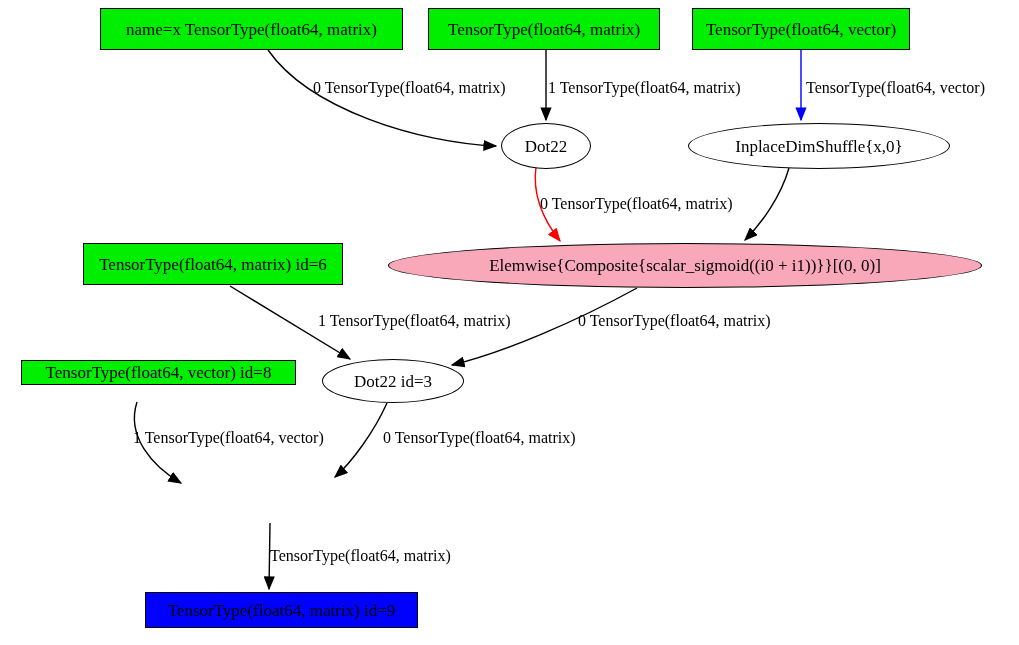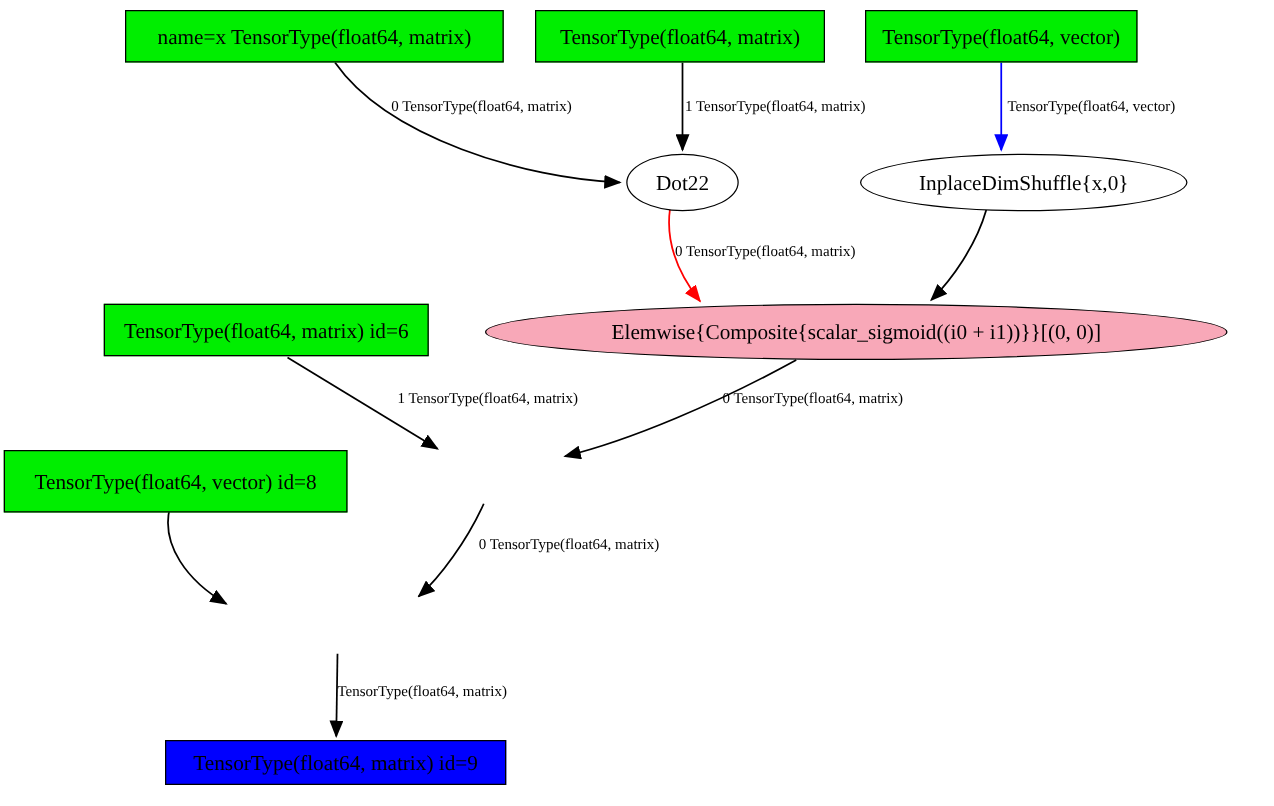--- a/index.html
+++ b/index.html
@@ -32,21 +32,21 @@
     white-space: nowrap;
     border: 1px solid var(--node-border, #000);
   }
   .box.green { background: var(--input-fill, #0f0); }
   .box.blue  { background: var(--output-fill, #00f); }
   .ellipse   { border-radius: 50%; background: var(--op-fill, #fff); }
   .ellipse.pink { background: var(--inplace-op-fill, #f8aabb); }
 
   .elabel {
     position: absolute;
-    font-size: 12px;
+    font-size: 16px;
     line-height: 1.1;
     white-space: nowrap;
   }
 </style>
 </head>
 <body>
 
 <div class="canvas">
 
   <svg class="edges" viewBox="0 0 1019 645">
@@ -71,30 +71,32 @@
     <path class="e ek" d="M 230,286 L 350,359" marker-end="url(#m-black)"></path>
     <path class="e ek" d="M 137,402 C 126,436 152,466 181,483" marker-end="url(#m-black)"></path>
     <path class="e ek" d="M 387,403 C 374,432 352,462 335,477" marker-end="url(#m-black)"></path>
     <path class="e ek" d="M 270,523 L 269,589" marker-end="url(#m-black)"></path>
   </svg>
 
   <div class="node box green" style="left:100px; top:8px; width:303px; height:42px;">name=x TensorType(float64, matrix)</div>
   <div class="node box green" style="left:428px; top:8px; width:232px; height:42px;">TensorType(float64, matrix)</div>
   <div class="node box green" style="left:692px; top:8px; width:218px; height:42px;">TensorType(float64, vector)</div>
   <div class="node box green" style="left:83px; top:243px; width:260px; height:42px;">TensorType(float64, matrix) id=6</div>
-  <div class="node box green" style="left:3px; top:360px; width:275px; height:50px;text-align:center;">TensorType(float64, vector) id=8</div>
+  <div class="node box green" style="left:21px; top:360px; width:275px; height:25px;text-align:center;">TensorType(float64, vector) id=8</div>
 
   <div class="node ellipse" style="left:501px; top:123px; width:90px; height:46px;">Dot22</div>
   <div class="node ellipse" style="left:688px; top:123px; width:262px; height:46px;">InplaceDimShuffle{x,0}</div>
   <div class="node ellipse pink" style="left:388px; top:243px; width:594px; height:45px;">Elemwise{Composite{scalar_sigmoid((i0 + i1))}}[(0, 0)]</div>
+  <div class="node ellipse" style="left:322px; top:359px; width:142px; height:44px;">Dot22 id=3</div>
 
-  <div class="node box blue" style="left:132px; top:592px; width:273px; height:36px;">TensorType(float64, matrix) id=9</div>
+  <div class="node box blue" style="left:145px; top:592px; width:273px; height:36px;">TensorType(float64, matrix) id=9</div>
 
   <div class="elabel" style="left:313px; top:79px;">0 TensorType(float64, matrix)</div>
   <div class="elabel" style="left:548px; top:79px;">1 TensorType(float64, matrix)</div>
   <div class="elabel" style="left:806px; top:79px;">TensorType(float64, vector)</div>
   <div class="elabel" style="left:540px; top:195px;">0 TensorType(float64, matrix)</div>
   <div class="elabel" style="left:318px; top:312px;">1 TensorType(float64, matrix)</div>
   <div class="elabel" style="left:578px; top:312px;">0 TensorType(float64, matrix)</div>
+  <div class="elabel" style="left:133px; top:429px;">1 TensorType(float64, vector)</div>
   <div class="elabel" style="left:383px; top:429px;">0 TensorType(float64, matrix)</div>
   <div class="elabel" style="left:270px; top:547px;">TensorType(float64, matrix)</div>
 
 </div>
 
 </body></html>

